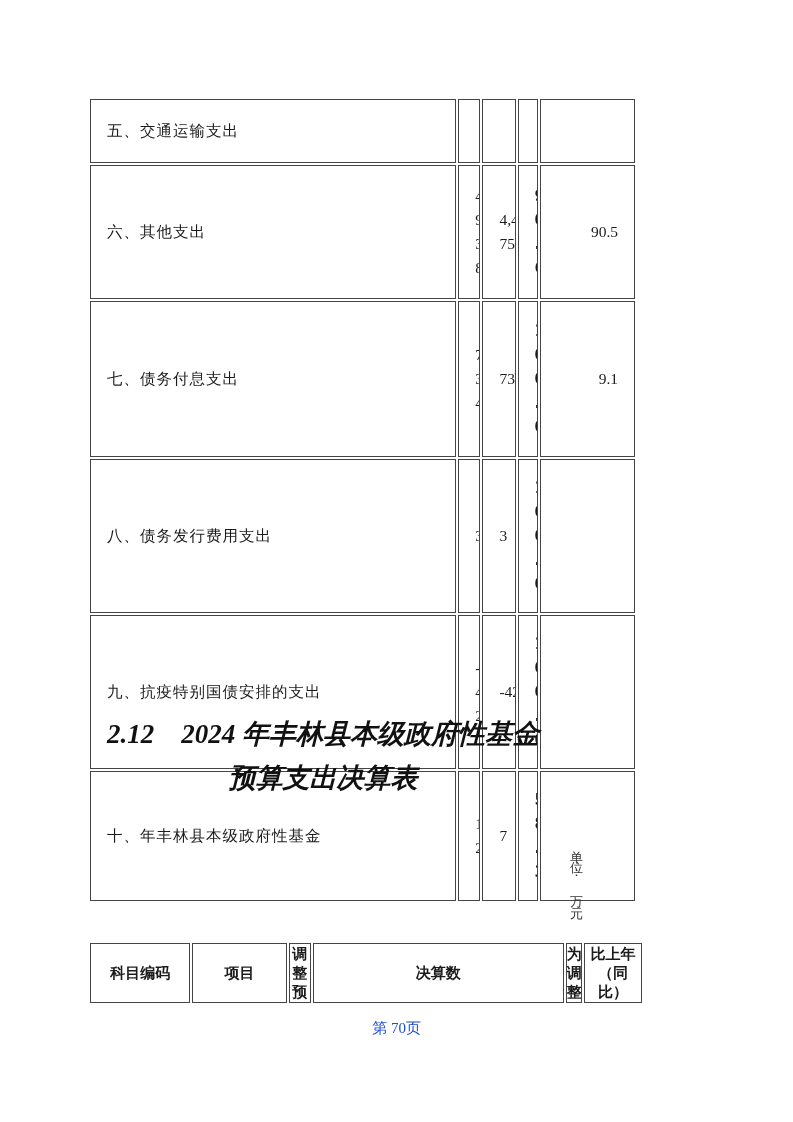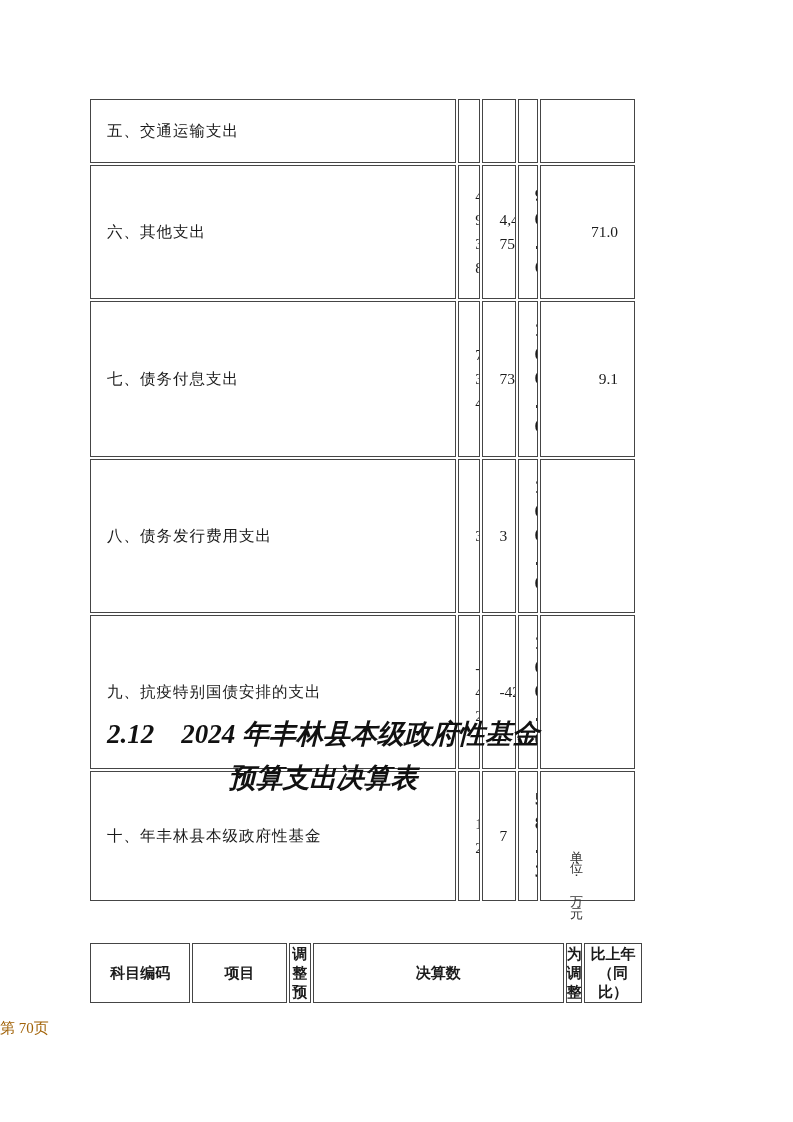--- a/index.html
+++ b/index.html
@@ -54,21 +54,21 @@
     border:1px solid #454545; vertical-align:middle; text-align:center;
     font-weight:bold; font-size:15px; height:58px; padding:0; overflow:hidden;
   }
   td.h-adj, td.h-mid{
     white-space:pre-line; line-height:19px; font-size:14px;
   }
   td.h-yoy{ white-space:pre-line; line-height:19px; font-size:14.5px; }
   
   .footer{
     position:absolute; left:0; top:1019px; width:793px;
-    text-align:left; font-size:15px; color:#a16207;
+    text-align:center; font-size:15px; color:#1d4ed8;
   }
 </style>
 </head>
 <body>
 
 <div class="page">
 
   <table class="t1">
     <colgroup>
       <col style="width:365px">
@@ -90,21 +90,21 @@
       <td class="c-adj">4,
 9
 3
 8</td>
       <td class="c-final">4,4
 75</td>
       <td class="c-pct">9
 0
 .
 6</td>
-      <td class="c-yoy">71.0</td>
+      <td class="c-yoy">90.5</td>
     </tr>
     <tr class="r3">
       <td class="c-label">七、债务付息支出</td>
       <td class="c-adj">7
 3
 4</td>
       <td class="c-final">734</td>
       <td class="c-pct">1
 0
 0

